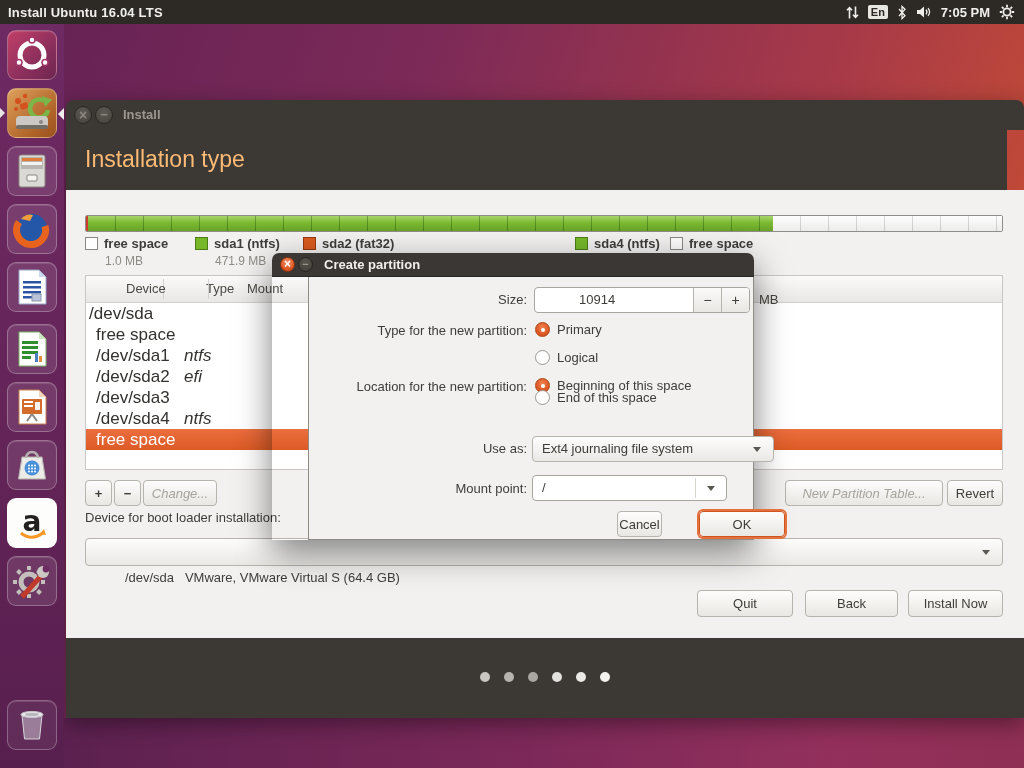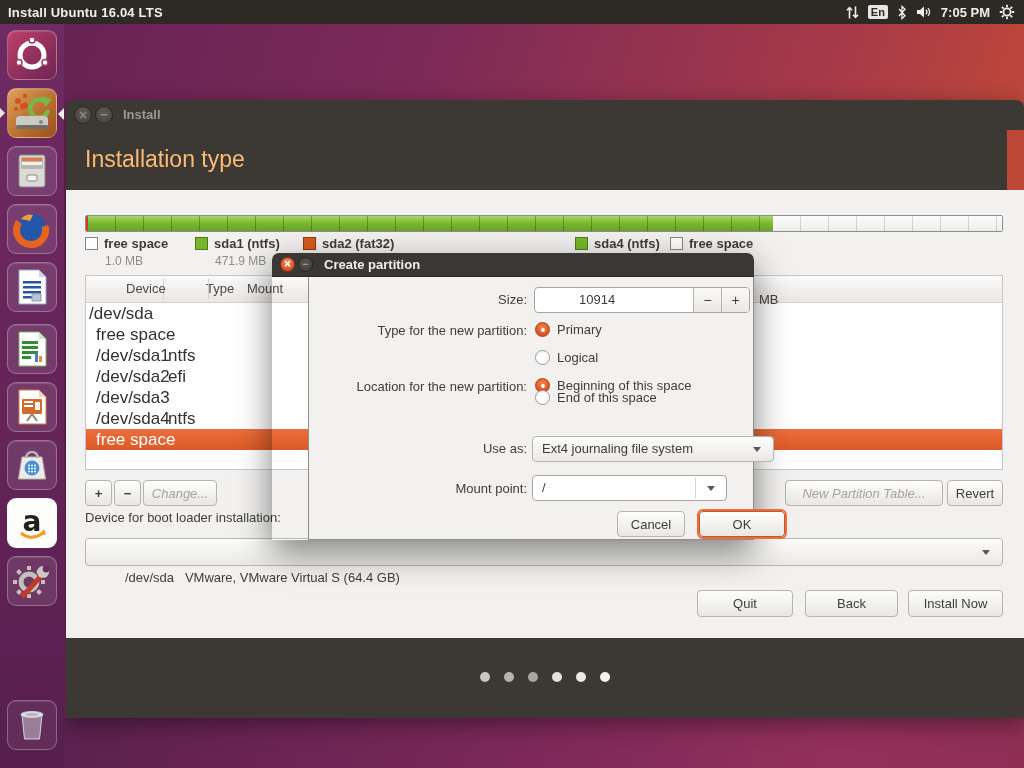--- a/index.html
+++ b/index.html
@@ -91,21 +91,21 @@
     border:1px solid #c9c7c3; background:#fff; }
   .thead { position:relative; height:27px; background:linear-gradient(180deg,#fbfafa,#e9e7e4);
     border-bottom:1px solid #d3d1cd; font-size:13px; color:#4a4945; }
   .th { position:absolute; top:5px;margin-left:32px; }
   .th-dev{left:8px}.th-type{left:88px}.th-mount{left:129px}
   .thead::before, .thead::after { content:""; position:absolute; top:3px; bottom:3px; width:1px; background:#d3d1cd; }
   .thead::before{left:77px}.thead::after{left:122px}
   .trow { position:relative; height:21px; font-size:17px; color:#33322f; line-height:21px; }
   .cell-dev { position:absolute; left:3px; }
   .trow.ind .cell-dev { left:10px; }
-  .cell-type { position:absolute; left:82px; }
+  .cell-type { position:absolute; left:98px;font-style:italic; }
   .trow.sel { background:linear-gradient(180deg,#ec6e3e,#dc5a25); color:#fff; }
 
   
   button { font-family:inherit; cursor:default; }
   .btn { position:absolute; height:26px; font-size:13px; color:#3e3d39;
     background:linear-gradient(180deg,#fdfdfc,#e9e7e3); border:1px solid #b7b3ad; border-radius:4px; }
   .btn.disabled { color:#a7a39d;font-style:italic; }
   .b-add{left:19px; top:290px; width:27px; font-weight:bold;}
   .b-rem{left:48px; top:290px; width:27px; font-weight:bold;}
   .b-chg{left:77px; top:290px; width:74px;}
@@ -158,21 +158,21 @@
     border-radius:50%; background:#fff; }
 
   .dropdown { position:absolute; left:223px; top:159px; width:242px; height:26px;
     background:linear-gradient(180deg,#fdfdfc,#eae8e5); border:1px solid #b7b3ad; border-radius:4px;
     line-height:24px; padding-left:9px; }
   .combo2 { position:absolute; left:223px; top:198px; width:195px; height:26px; background:#fff;
     border:1px solid #a9a59f; border-radius:4px; line-height:24px; padding-left:9px; }
   .combo2 .dd-arrow { right:11px; }
   .combo2::before { content:""; position:absolute; right:30px; top:2px; bottom:2px; width:1px; background:#d8d5d1; }
 
-  .dlg-cancel { left:308px; top:234px; width:68px; }
+  .dlg-cancel { left:308px; top:234px; width:45px; }
   .dlg-ok { left:390px; top:234px; width:86px; border:1px solid #cf5420;
     box-shadow:0 0 0 2px #e4703d; }
 </style>
 </head>
 <body>
 
 <div class="screen">
 
   <div class="topbar">
     <span class="tb-title">Install Ubuntu 16.04 LTS</span>

